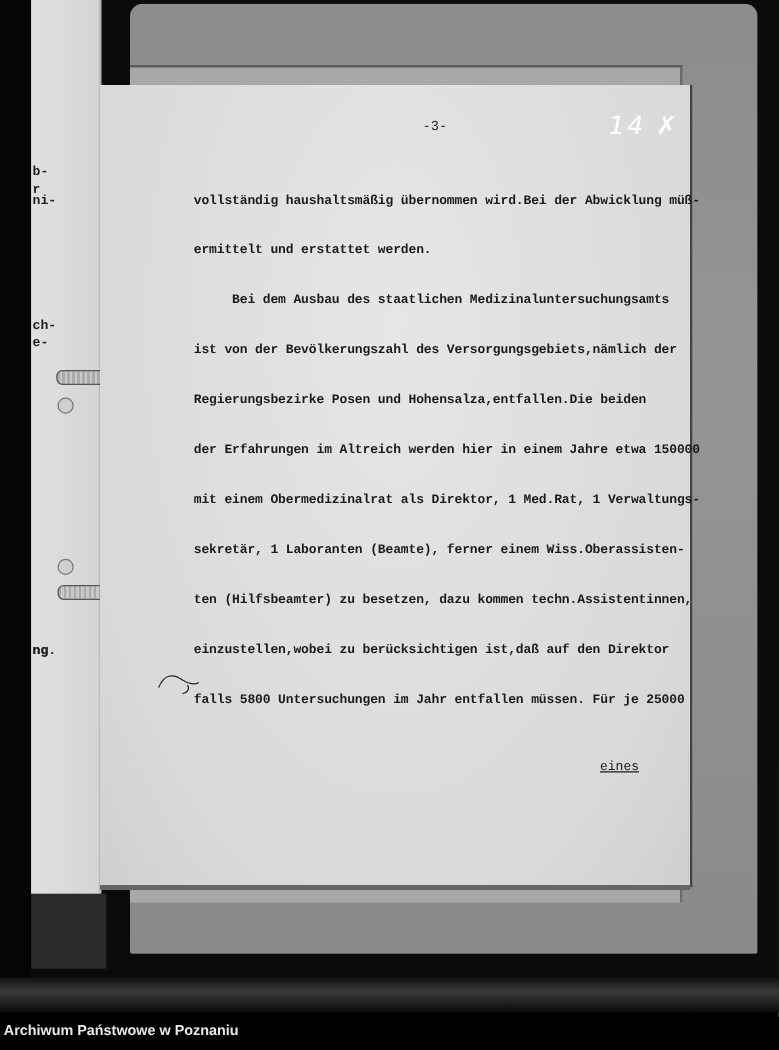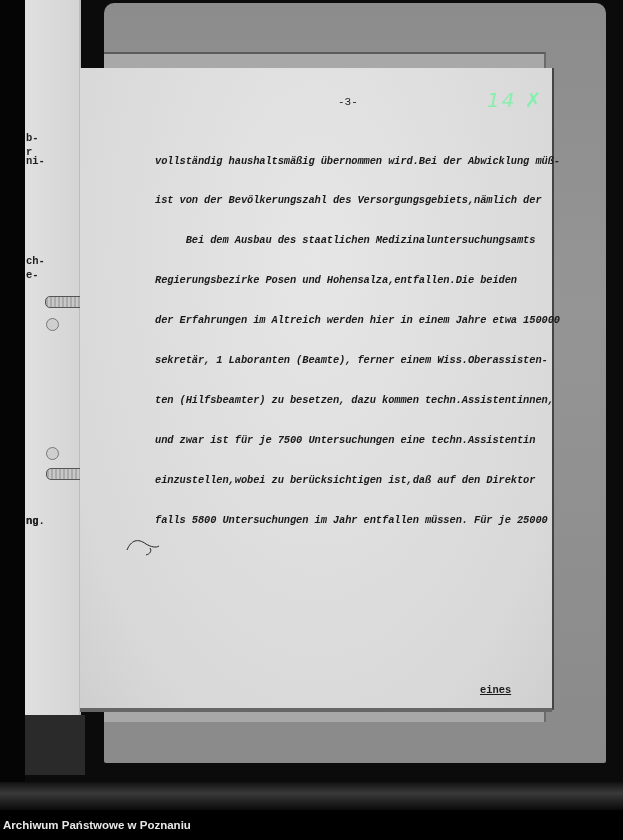--- a/index.html
+++ b/index.html
@@ -17,24 +17,24 @@
     background-image:radial-gradient(ellipse at 50% 30%,#e6e6e6 0%,#d8d8d8 80%,#cfcfcf 100%);
     border-right:2px solid #444;border-bottom:2px solid #555;}
   .page-shadow{position:absolute;left:80px;top:708px;width:472px;height:4px;background:#666;}
   .margin-frag{position:absolute;left:26px;font-size:10.5px;color:#1e1e1e;font-weight:bold;line-height:1;}
   .hole{position:absolute;width:11px;height:11px;border-radius:50%;}
   .hole.light{background:#cfcfcf;border:1px solid #777;}
   .hole.dark{background:#222;border:1px solid #555;}
   .clip{position:absolute;width:60px;height:10px;border-radius:5px;background:#bdbdbd;border:1px solid #555;
     background-image:repeating-linear-gradient(90deg,#aaa 0 2px,#c8c8c8 2px 4px);}
   .page-number{position:absolute;left:338px;top:96px;font-size:11px;color:#222;}
-  .folio{position:absolute;left:487px;top:88px;font-family:"DejaVu Sans",sans-serif;font-size:20px;color:#86efac;font-style:italic;letter-spacing:2px;}
+  .folio{position:absolute;left:487px;top:88px;font-family:"DejaVu Sans",sans-serif;font-size:20px;color:#ffffff;font-style:italic;letter-spacing:2px;}
   .text{position:absolute;left:155px;top:128px;width:385px;font-size:10.4px;line-height:13.3px;color:#1a1a1a;font-weight:bold;white-space:pre;letter-spacing:-0.1px;}
-  .text .ln{display:block;height:13.3px;font-style:italic;}
-  .catch{position:absolute;left:480px;top:684px;font-size:10.4px;font-weight:bold;text-decoration:underline;color:#1a1a1a;}
+  .text .ln{display:block;height:13.3px;}
+  .catch{position:absolute;left:480px;top:608px;font-size:10.4px;font-weight:normal;text-decoration:underline;color:#1a1a1a;}
   .pen-mark{position:absolute;left:126px;top:536px;width:34px;height:20px;}
   .bottom-band{position:absolute;left:0;top:782px;width:623px;height:28px;background:linear-gradient(180deg,#111 0%,#3a3a3a 40%,#222 70%,#0a0a0a 100%);}
   .footer{position:absolute;left:0;top:810px;width:554px;height:30px;background:#000;}
   .footer-label{position:absolute;left:3px;top:9px;font-family:"Liberation Sans",sans-serif;font-weight:bold;font-size:11.5px;color:#e8e8e8;}
 </style>
 </head>
 <body>
 
 <div class="scan">
   <div class="left-strip"></div>
@@ -61,27 +61,28 @@
   <div class="clip" style="left:46px;top:468px"></div>
 
   <div class="page"></div>
   <div class="page-shadow"></div>
 
   <span class="page-number">-3-</span>
   <span class="folio">14 ✗</span>
 
   <div class="text">
     <span class="ln">vollständig haushaltsmäßig übernommen wird.Bei der Abwicklung müß-</span>
+    <span class="ln">ermittelt und erstattet werden.</span>
+    <span class="ln">     Bei dem Ausbau des staatlichen Medizinaluntersuchungsamts</span>
     <span class="ln">ist von der Bevölkerungszahl des Versorgungsgebiets,nämlich der</span>
-    <span class="ln">     Bei dem Ausbau des staatlichen Medizinaluntersuchungsamts</span>
     <span class="ln">Regierungsbezirke Posen und Hohensalza,entfallen.Die beiden</span>
     <span class="ln">der Erfahrungen im Altreich werden hier in einem Jahre etwa 150000</span>
+    <span class="ln">mit einem Obermedizinalrat als Direktor, 1 Med.Rat, 1 Verwaltungs-</span>
     <span class="ln">sekretär, 1 Laboranten (Beamte), ferner einem Wiss.Oberassisten-</span>
     <span class="ln">ten (Hilfsbeamter) zu besetzen, dazu kommen techn.Assistentinnen,</span>
-    <span class="ln">und zwar ist für je 7500 Untersuchungen eine techn.Assistentin</span>
     <span class="ln">einzustellen,wobei zu berücksichtigen ist,daß auf den Direktor</span>
     <span class="ln">falls 5800 Untersuchungen im Jahr entfallen müssen. Für je 25000</span>
     
     
     
     
     
     
     
     

